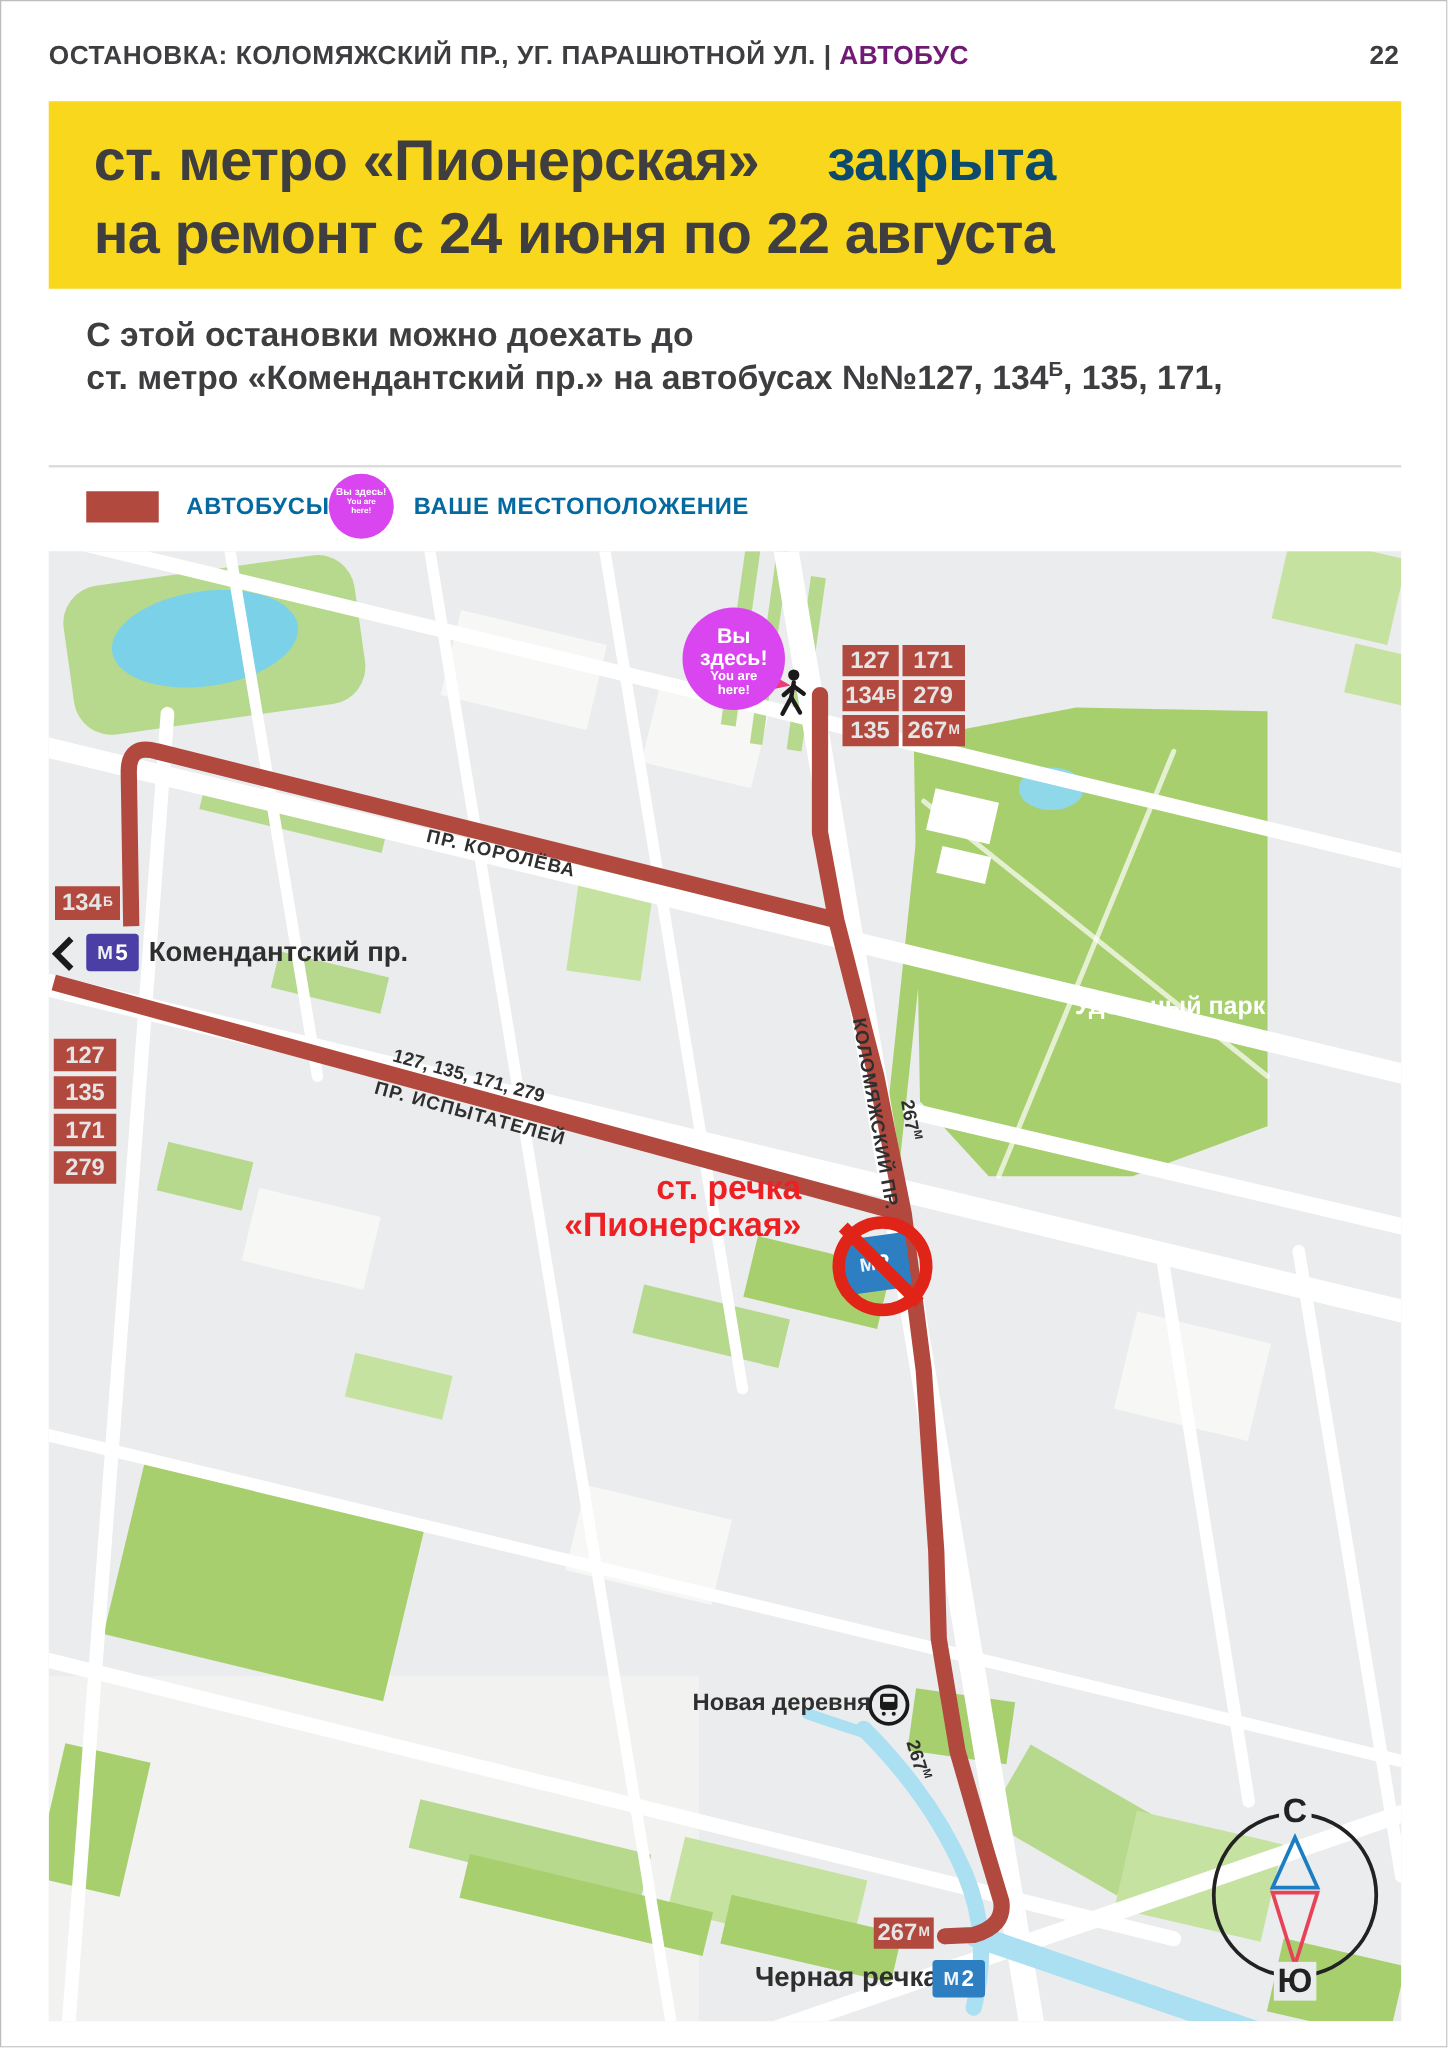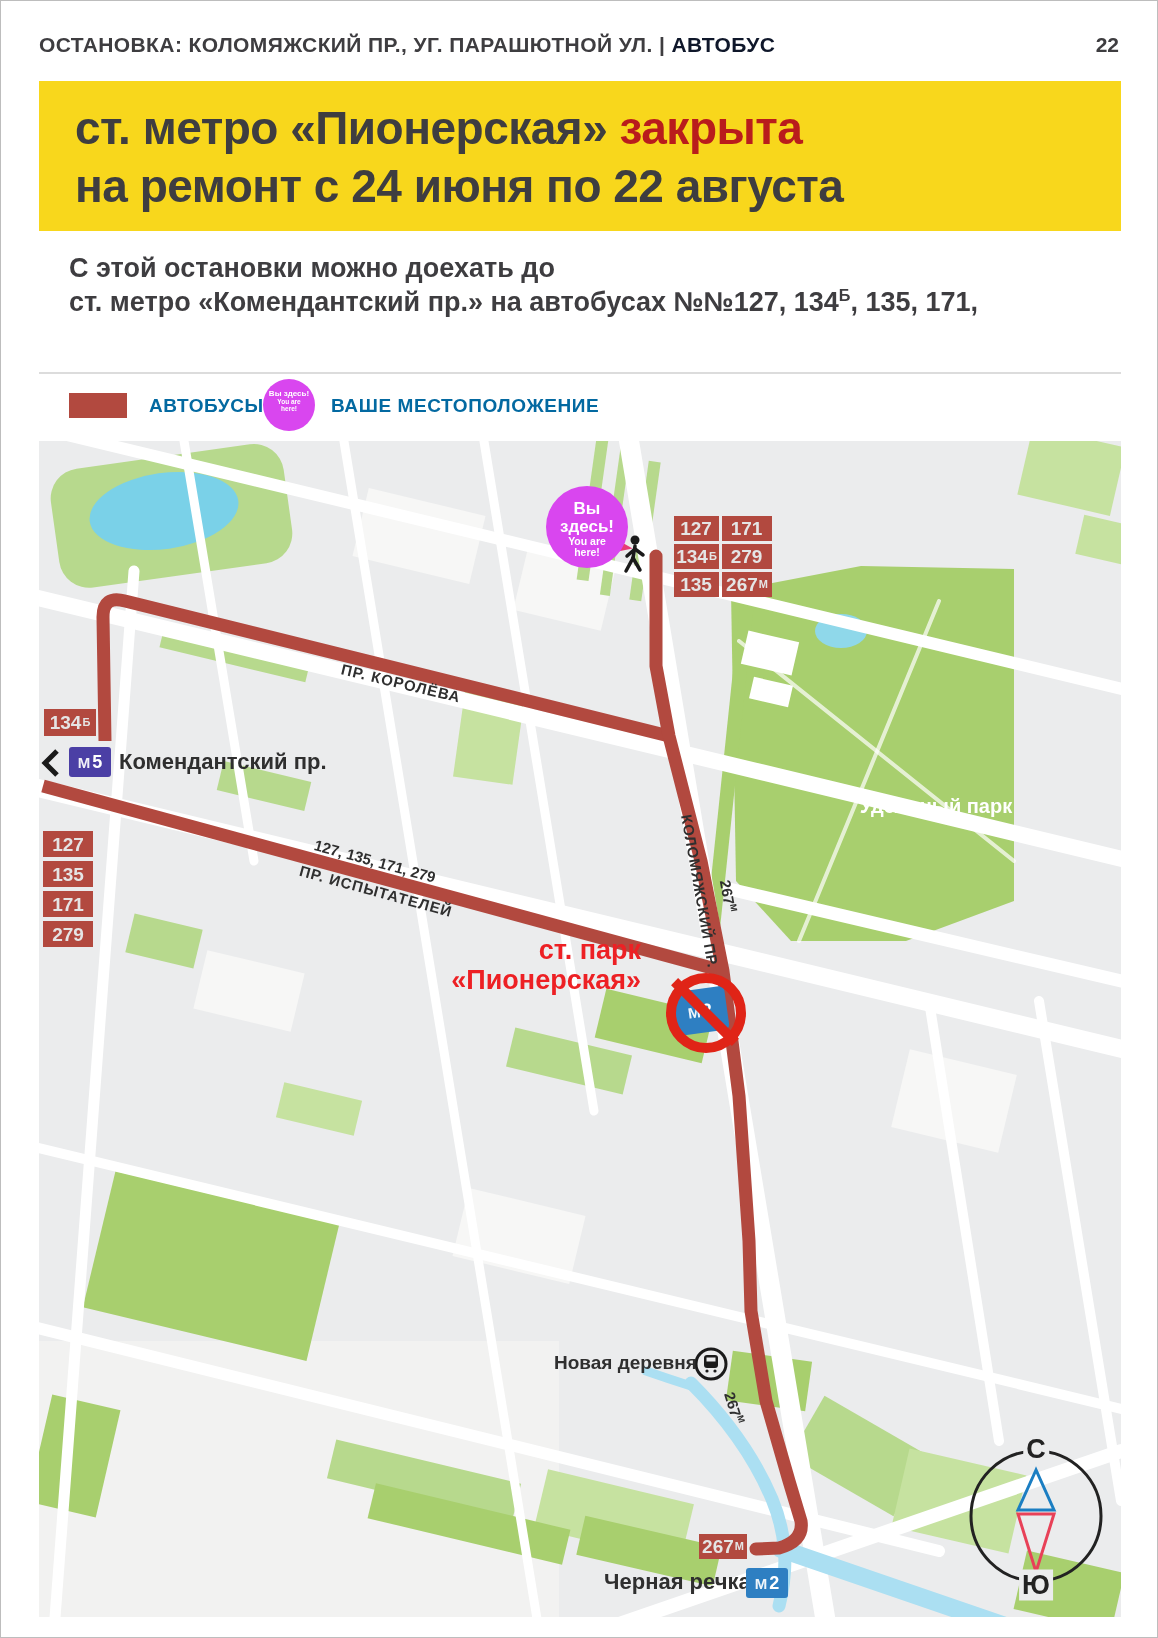--- a/index.html
+++ b/index.html
@@ -1,26 +1,26 @@
 <!DOCTYPE html>
 <html><head>
 <meta charset="utf-8">
 <style>
   html,body{margin:0;padding:0;background:#fff;}
   .page{position:relative;width:1158px;height:1638px;background:#fff;border:1px solid #bdbdbd;
         font-family:"Liberation Sans",sans-serif;overflow:hidden;box-sizing:border-box;}
   .abs{position:absolute;}
   
   .hdr{left:38px;top:32px;width:1082px;font-size:21px;font-weight:800;color:#3e3d40;letter-spacing:.4px;white-space:nowrap;}
-  .hdr .mode{color:#0f172a;}
+  .hdr .mode{color:#701a75;}
   .pageno{right:38px;top:32px;font-size:21px;font-weight:800;color:#3e3d40;}
   
   .banner{left:38px;top:80px;width:1082px;height:150px;background:#f8d71c;}
   .banner .txt{position:absolute;left:36px;top:18px;font-size:46px;line-height:58px;font-weight:800;color:#3e3d40;letter-spacing:-0.5px;}
-  .banner .red{color:#b91c1c;}
+  .banner .red{color:#0c4a6e;margin-left:42px;}
   
   .intro{left:68px;top:250px;width:1020px;font-size:27px;line-height:34px;font-weight:700;color:#3e3d40;}
   .sup{font-size:0.60em;vertical-align:super;line-height:1;}
   .rule{left:38px;top:371px;width:1082px;height:2px;background:#dcdcdc;}
   
   .leg-swatch{left:68px;top:392px;width:58px;height:25px;background:#b2493f;}
   .leg-label{top:394px;font-size:19px;font-weight:800;color:#0369a1;letter-spacing:.6px;}
   .pin{border-radius:50%;background:#d946ef;color:#fff;text-align:center;font-weight:800;}
   .leg-pin{left:262px;top:378px;width:52px;height:52px;}
   .leg-pin .ru{font-size:8px;line-height:9px;padding-top:10px;}
@@ -244,21 +244,21 @@
       </div>
 
     <div class="lbl rot" style="left:362px;top:242px;font-size:15px;letter-spacing:1px;transform:translate(-50%,-50%) rotate(13.5deg);">ПР. КОРОЛЁВА</div>
     <div class="lbl rot" style="left:336px;top:420px;font-size:15px;transform:translate(-50%,-50%) rotate(15.3deg);">127, 135, 171, 279</div>
     <div class="lbl rot" style="left:337px;top:450px;font-size:15px;letter-spacing:1px;transform:translate(-50%,-50%) rotate(15.3deg);">ПР. ИСПЫТАТЕЛЕЙ</div>
     <div class="lbl rot" style="left:661px;top:450px;font-size:15px;letter-spacing:.5px;transform:translate(-50%,-50%) rotate(80deg);">КОЛОМЯЖСКИЙ ПР.</div>
     <div class="lbl rot" style="left:689px;top:455px;font-size:15px;transform:translate(-50%,-50%) rotate(80deg);"><span>267</span><span class="sup">М</span></div>
     <div class="lbl rot" style="left:695px;top:967px;font-size:15px;transform:translate(-50%,-50%) rotate(73deg);"><span>267</span><span class="sup">М</span></div>
 
     <div class="abs closed-note">
-      <div>ст. парк</div>
+      <div>ст. речка</div>
       <div>«Пионерская»</div>
     </div>
     <div class="abs metro noentry-sq">
       <span class="m">М</span>
         <span class="num">2</span>
     </div>
     <div class="abs noentry-ring"></div>
     <div class="abs noentry-slash"></div>
 
     <div class="lbl rot" style="left:897px;top:365px;font-size:20px;color:#fff;transform:translate(-50%,-50%);">Удельный парк</div>

